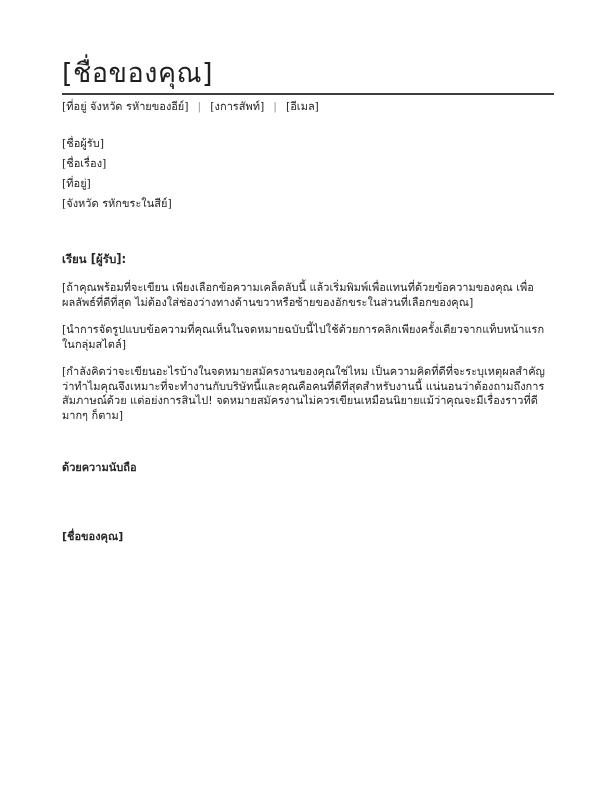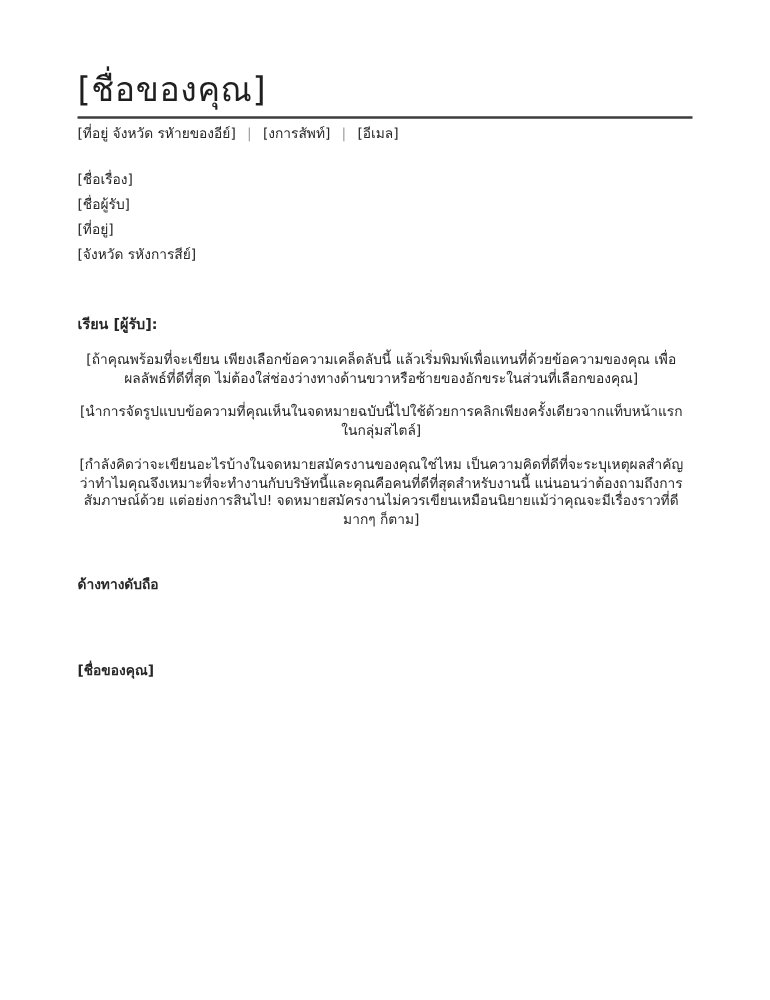--- a/index.html
+++ b/index.html
@@ -60,21 +60,21 @@
     font-weight: 700;
   }
   .body-paragraphs {
     margin-top: 13px;
     width: 486px;
   }
   .body-paragraphs p {
     margin: 0 0 13px 0;
     font-size: 11px;
     line-height: 14.5px;
-    text-align: center;
+    text-align: left;
   }
   .closing {
     margin-top: 35px;
     font-size: 11px;
     font-weight: 700;
   }
   .signature {
     margin-top: 51px;
     font-size: 11px;
     font-weight: 700;
@@ -88,31 +88,31 @@
   <h1 class="name-title">[ชื่อของคุณ]</h1>
 
   <hr class="head-rule">
 
   <div class="contact-line">
     <span>[ที่อยู่ จังหวัด รหัายของอีย์]</span><span class="sep">|</span><span>[งการสัพท์]</span><span class="sep">|</span><span>[อีเมล]</span>
   </div>
 
 
   <div class="recipient-block">
+    <div>[ชื่อผู้รับ]</div>
     <div>[ชื่อเรื่อง]</div>
-    <div>[ชื่อผู้รับ]</div>
     <div>[ที่อยู่]</div>
-    <div>[จังหวัด รหังการสีย์]</div>
+    <div>[จังหวัด รหักขระในสีย์]</div>
   </div>
 
   <div class="salutation">เรียน [ผู้รับ]:</div>
 
   <div class="body-paragraphs">
     <p>[ถ้าคุณพร้อมที่จะเขียน เพียงเลือกข้อความเคล็ดลับนี้ แล้วเริ่มพิมพ์เพื่อแทนที่ด้วยข้อความของคุณ เพื่อผลลัพธ์ที่ดีที่สุด ไม่ต้องใส่ช่องว่างทางด้านขวาหรือซ้ายของอักขระในส่วนที่เลือกของคุณ]</p>
     <p>[นำการจัดรูปแบบข้อความที่คุณเห็นในจดหมายฉบับนี้ไปใช้ด้วยการคลิกเพียงครั้งเดียวจากแท็บหน้าแรก ในกลุ่มสไตล์]</p>
     <p>[กำลังคิดว่าจะเขียนอะไรบ้างในจดหมายสมัครงานของคุณใช่ไหม เป็นความคิดที่ดีที่จะระบุเหตุผลสำคัญว่าทำไมคุณจึงเหมาะที่จะทำงานกับบริษัทนี้และคุณคือคนที่ดีที่สุดสำหรับงานนี้ แน่นอนว่าต้องถามถึงการสัมภาษณ์ด้วย แต่อย่งการสินไป! จดหมายสมัครงานไม่ควรเขียนเหมือนนิยายแม้ว่าคุณจะมีเรื่องราวที่ดีมากๆ ก็ตาม]</p>
   </div>
 
-  <div class="closing">ด้างทางดับถือ</div>
+  <div class="closing">ด้วยความนับถือ</div>
 
   <div class="signature">[ชื่อของคุณ]</div>
 
 </div>
 
 </body></html>

